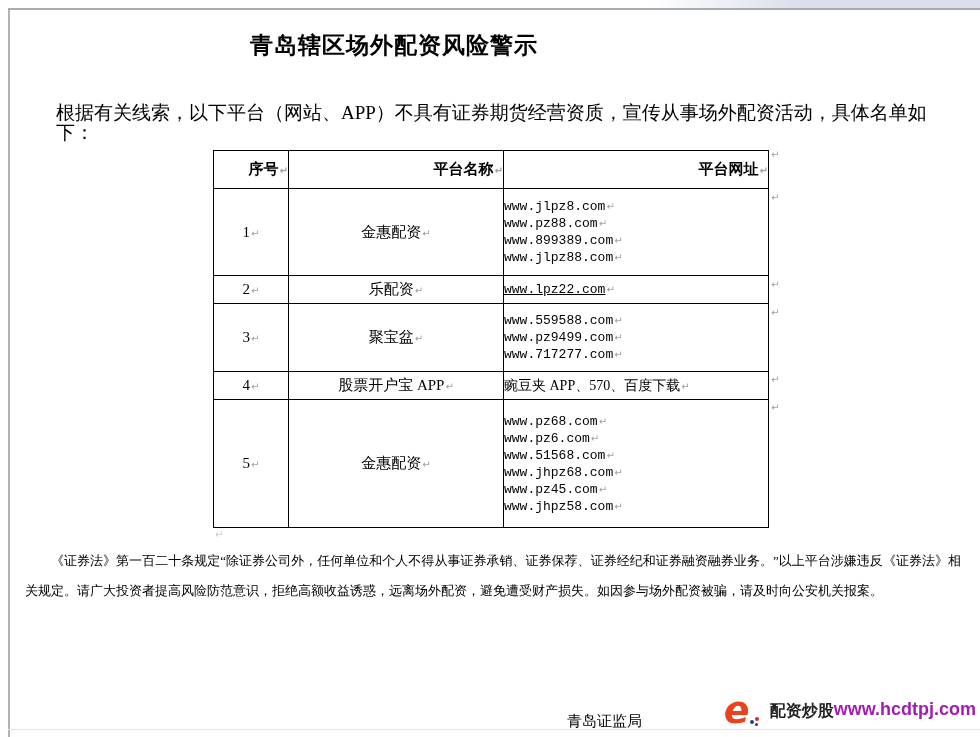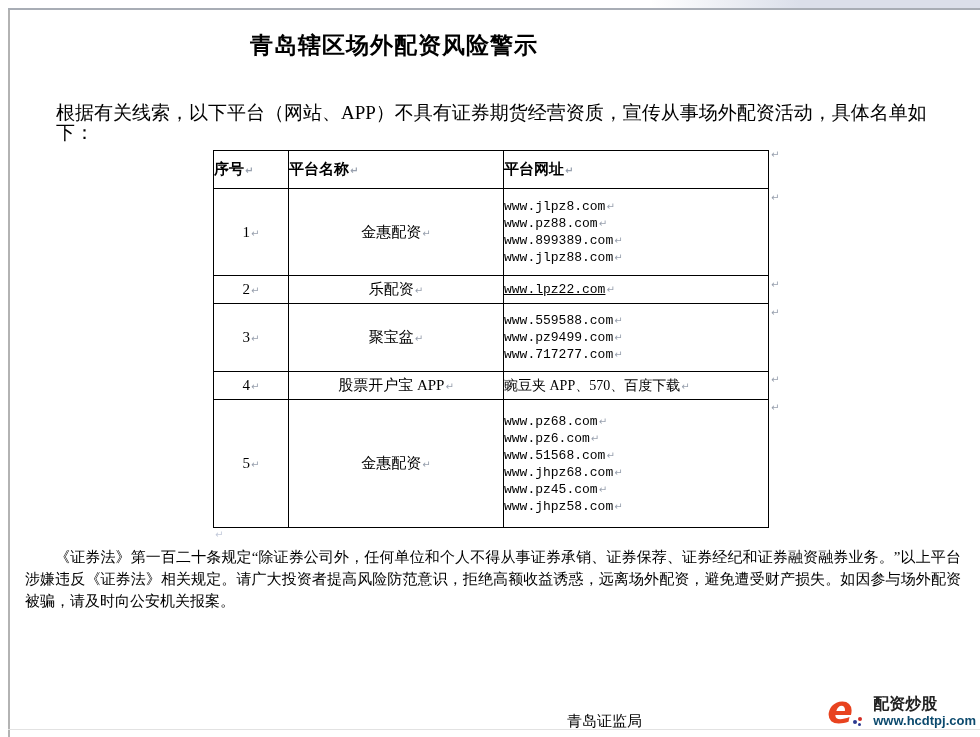--- a/index.html
+++ b/index.html
@@ -29,56 +29,56 @@
   table.platforms{
     position:absolute;left:213px;top:150px;
     border-collapse:collapse;table-layout:fixed;
   }
   table.platforms td,table.platforms th{
     border:1px solid #000;padding:0;vertical-align:middle;
     font-size:15px;font-weight:normal;
   }
   col.c-no{width:75px;} col.c-name{width:215px;} col.c-url{width:265px;}
   tr.hdr{height:38px;}
-  tr.hdr th{font-weight:bold;text-align:left;}
+  tr.hdr th{font-weight:bold;text-align:right;}
   tr.r0{height:87px;} tr.r1{height:28px;} tr.r2{height:68px;} tr.r3{height:28px;} tr.r4{height:128px;}
   td.no-cell,td.name-cell{text-align:center;}
   td.url-cell{padding-left:4px;}
   .url-line{line-height:17px;white-space:nowrap;
     font-family:"Liberation Mono","DejaVu Sans Mono",monospace;font-size:13px;}
   .url-line.cjk{font-family:"Liberation Serif","DejaVu Serif",serif;font-size:14px;}
   .url-text.u{text-decoration:underline;}
   .pmark{font-size:10px;color:#98a0ae;margin-left:1px;
     font-family:"DejaVu Sans",sans-serif;}
   .rowend-mark{position:absolute;font-size:10px;color:#98a0ae;
     font-family:"DejaVu Sans",sans-serif;}
   .aftertable-mark{position:absolute;left:215px;top:529px;font-size:10px;color:#c3cada;
     font-family:"DejaVu Sans",sans-serif;}
 
   .closing{
     position:absolute;left:25px;top:546px;width:936px;
-    font-size:15px;line-height:22px;text-align:justify;text-indent:2em;
+    font-size:13px;line-height:30px;text-align:justify;text-indent:2em;
   }
   .signature{position:absolute;left:567px;top:712px;font-size:15px;}
 
   .watermark{position:absolute;right:4px;top:690px;display:flex;align-items:center;gap:6px;}
   .wm-e{position:relative;width:40px;height:42px;}
   .wm-e .e-glyph{
     font-family:"DejaVu Sans",sans-serif;font-weight:bold;font-style:italic;
     font-size:38px;line-height:40px;color:#e8431f;display:block;
   }
   .wm-e .dot{position:absolute;border-radius:50%;}
   .wm-e .d1{width:4px;height:4px;background:#2b3990;left:26px;top:30px;}
   .wm-e .d2{width:4px;height:4px;background:#d22d26;left:31px;top:27px;}
   .wm-e .d3{width:3px;height:3px;background:#2b3990;left:31px;top:33px;}
-  .wm-text{display:flex;flex-direction:column;align-items:flex-start;}
+  .wm-text{display:flex;flex-direction:row;align-items:flex-start;}
   .wm-brand{font-family:"Liberation Sans","DejaVu Sans",sans-serif;
     font-size:16px;font-weight:bold;color:#222;line-height:18px;}
   .wm-url{font-family:"Liberation Sans","DejaVu Sans",sans-serif;
-    font-size:13px;font-weight:bold;color:#0c4a6e;line-height:15px;}
+    font-size:18px;font-weight:bold;color:#a21caf;line-height:15px;}
 </style>
 </head>
 <body>
 
 <div class="edge-top-strip"></div>
 <div class="edge-left"></div>
 <div class="edge-top"></div>
 <div class="edge-bottom"></div>
 
 <div class="doc-title">青岛辖区场外配资风险警示</div>

